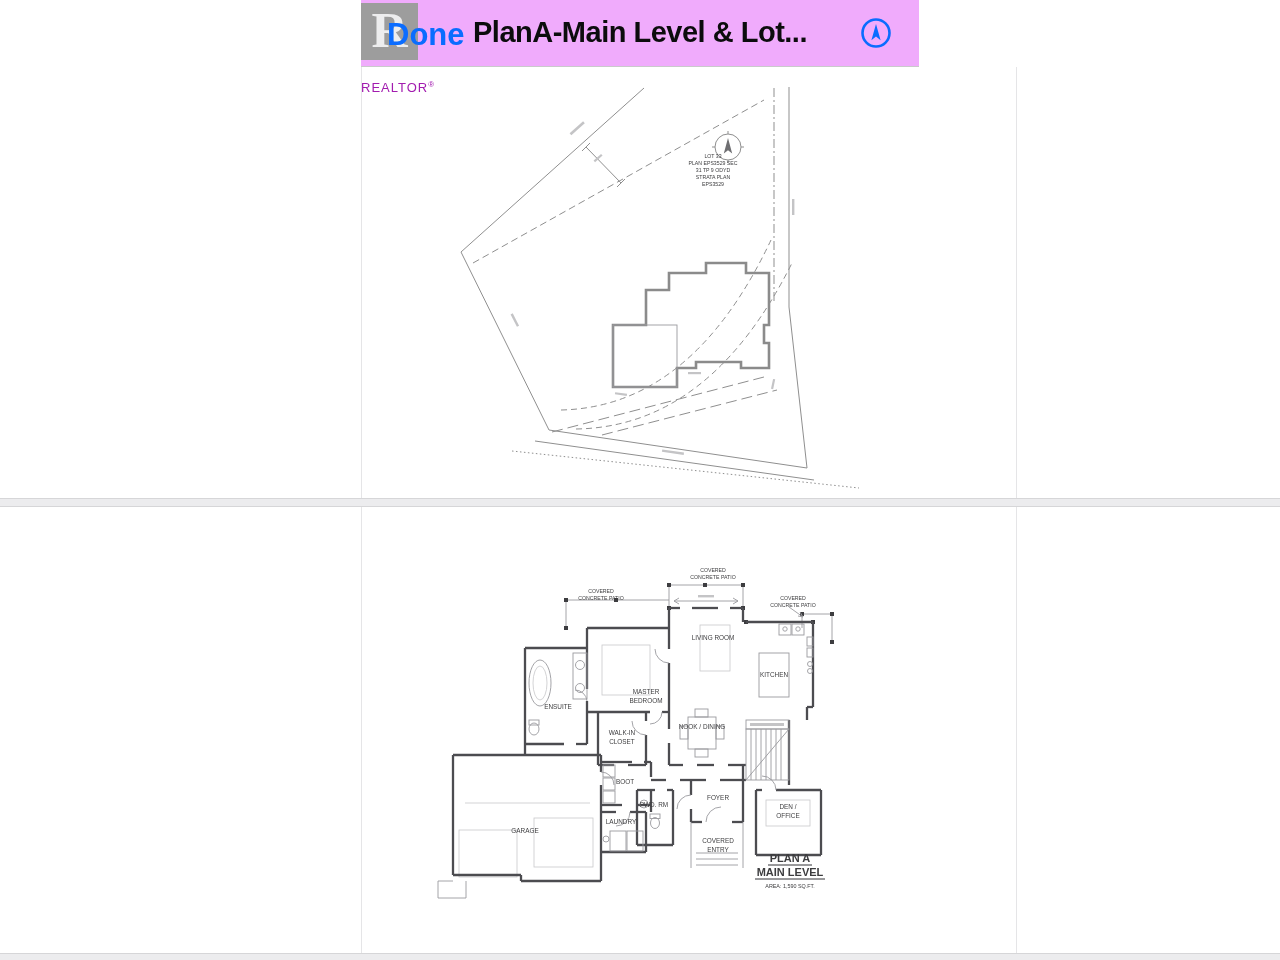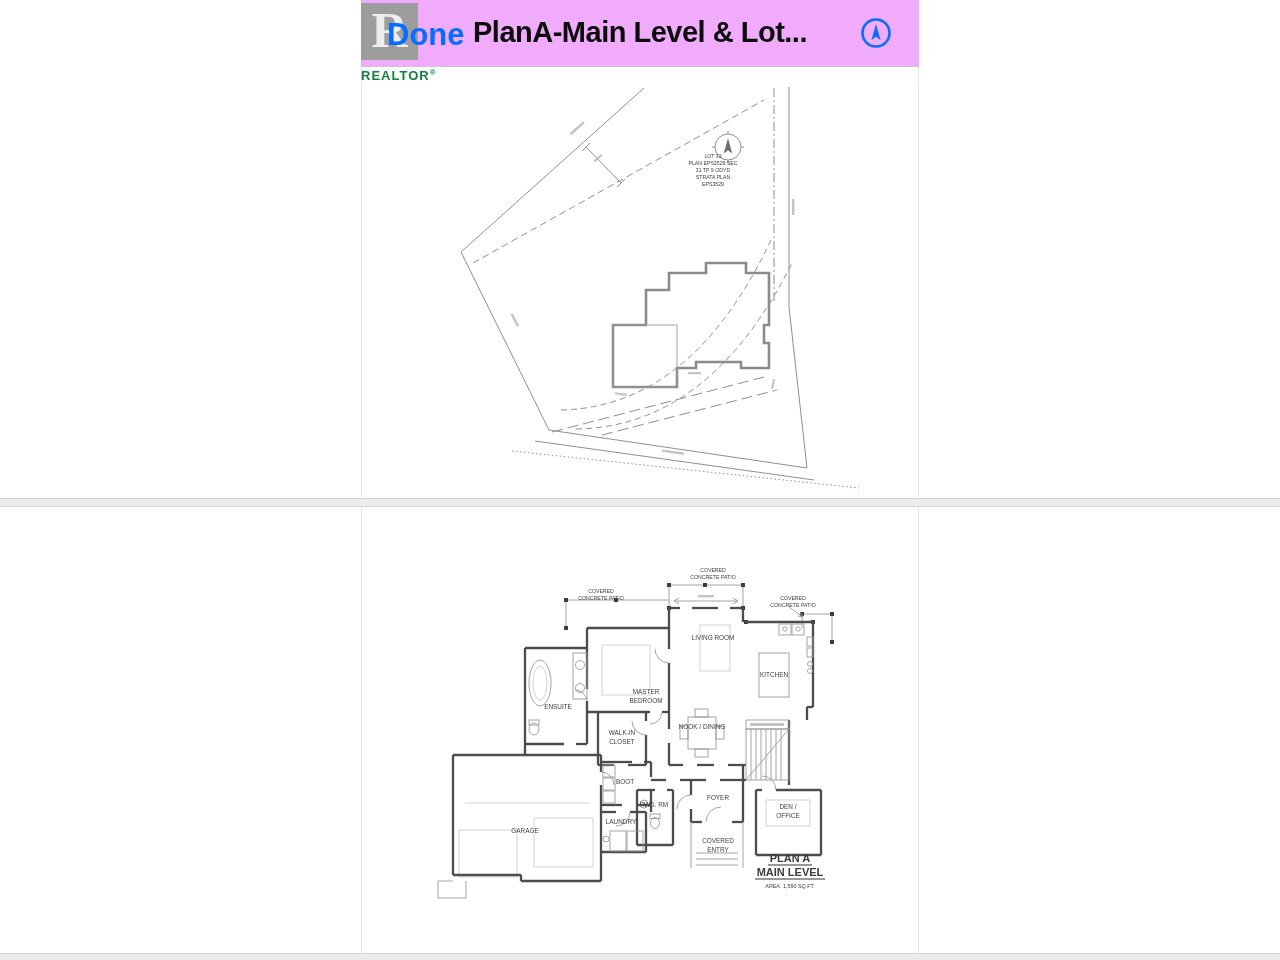--- a/index.html
+++ b/index.html
@@ -2,41 +2,41 @@
 <html><head>
 <meta charset="utf-8">
 <style>
   * { margin:0; padding:0; box-sizing:border-box; }
   html,body { width:1280px; height:960px; background:#ffffff; overflow:hidden;
               font-family:"Liberation Sans", sans-serif; }
   #screen { position:relative; width:1280px; height:960px; background:#fff; }
 
   
   .doc-col { position:absolute; left:361px; top:0; width:558px; height:960px; }
-  .page { position:absolute; left:0; width:558px; background:#fff;
+  .page { position:absolute; left:0; width:656px; background:#fff;
           border-left:1px solid #e5e5e7; border-right:1px solid #e5e5e7; }
 
   
   .hdr { position:absolute; left:0; top:0; width:558px; height:67px;
          background:#f0abfc; border-bottom:1px solid #c9c9cb; z-index:4; }
   .done-btn { position:absolute; left:26px; top:17px; font-size:31px; font-weight:700;
               color:#0a6cff; z-index:7; cursor:pointer; background:none; border:none;
               font-family:"Liberation Sans", sans-serif; }
   .hdr-title { position:absolute; left:0; top:16px; width:100%; text-align:center;
                font-size:29px; font-weight:700; color:#0c0c0d; letter-spacing:-0.5px; }
   .nav-btn { position:absolute; right:26px; top:16px; width:34px; height:34px;
              background:none; border:none; cursor:pointer; padding:0; }
 
   
   .wm { position:absolute; left:0px; top:3px; z-index:5; }
   .wm-box { width:57px; height:57px; background:#9d9d9d; position:relative; }
   .wm-box span { position:absolute; left:50%; top:50%; transform:translate(-50%,-54%);
                  font-family:"Liberation Serif", serif; font-weight:700; font-size:50px;
                  color:#ededee; }
-  .wm-label { margin-top:8px; font-size:13px; font-weight:700; color:#15803d;
+  .wm-label { margin-top:20px; font-size:13px; font-weight:400; color:#a21caf;
               letter-spacing:1px; white-space:nowrap; }
   .wm-label sup { font-size:8px; }
 
   
   .band { position:absolute; left:0; width:1280px; background:#ececee;
           border-top:1px solid #d6d6d8; border-bottom:1px solid #d6d6d8; z-index:3; }
   .band-1 { top:498px; height:9px; }
   .band-2 { top:953px; height:7px; border-bottom:none; }
 
   svg { display:block; }

